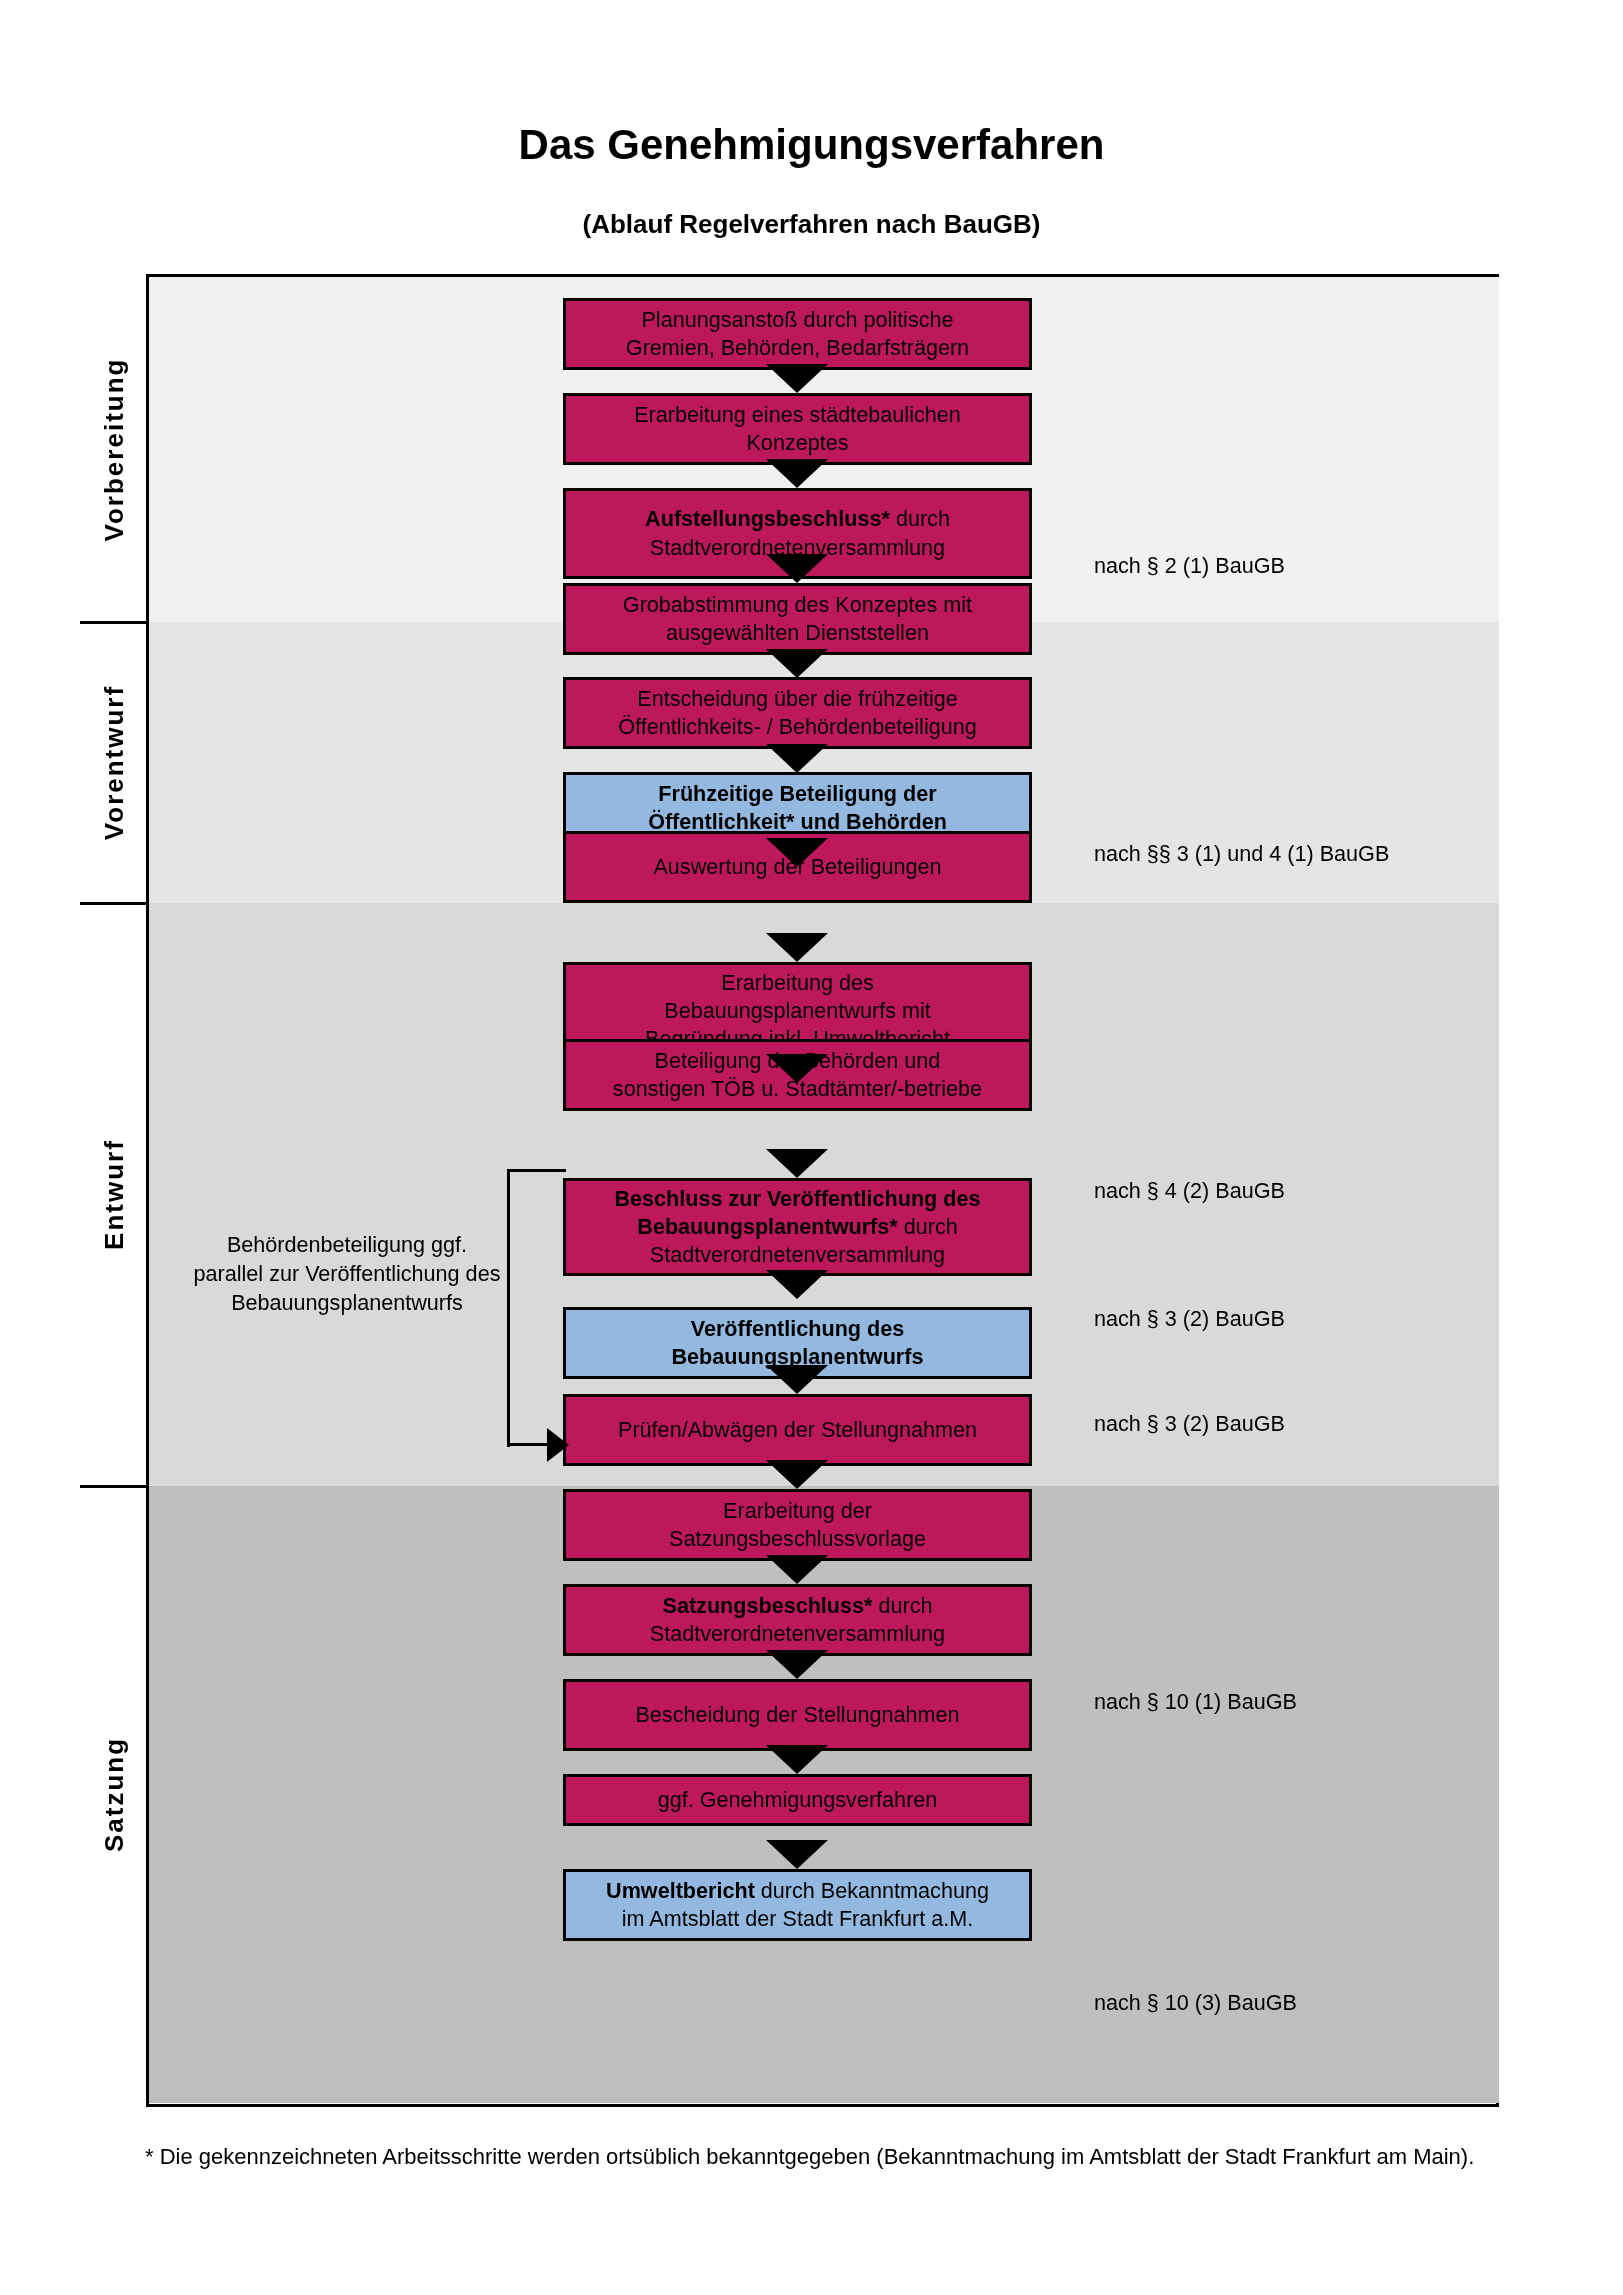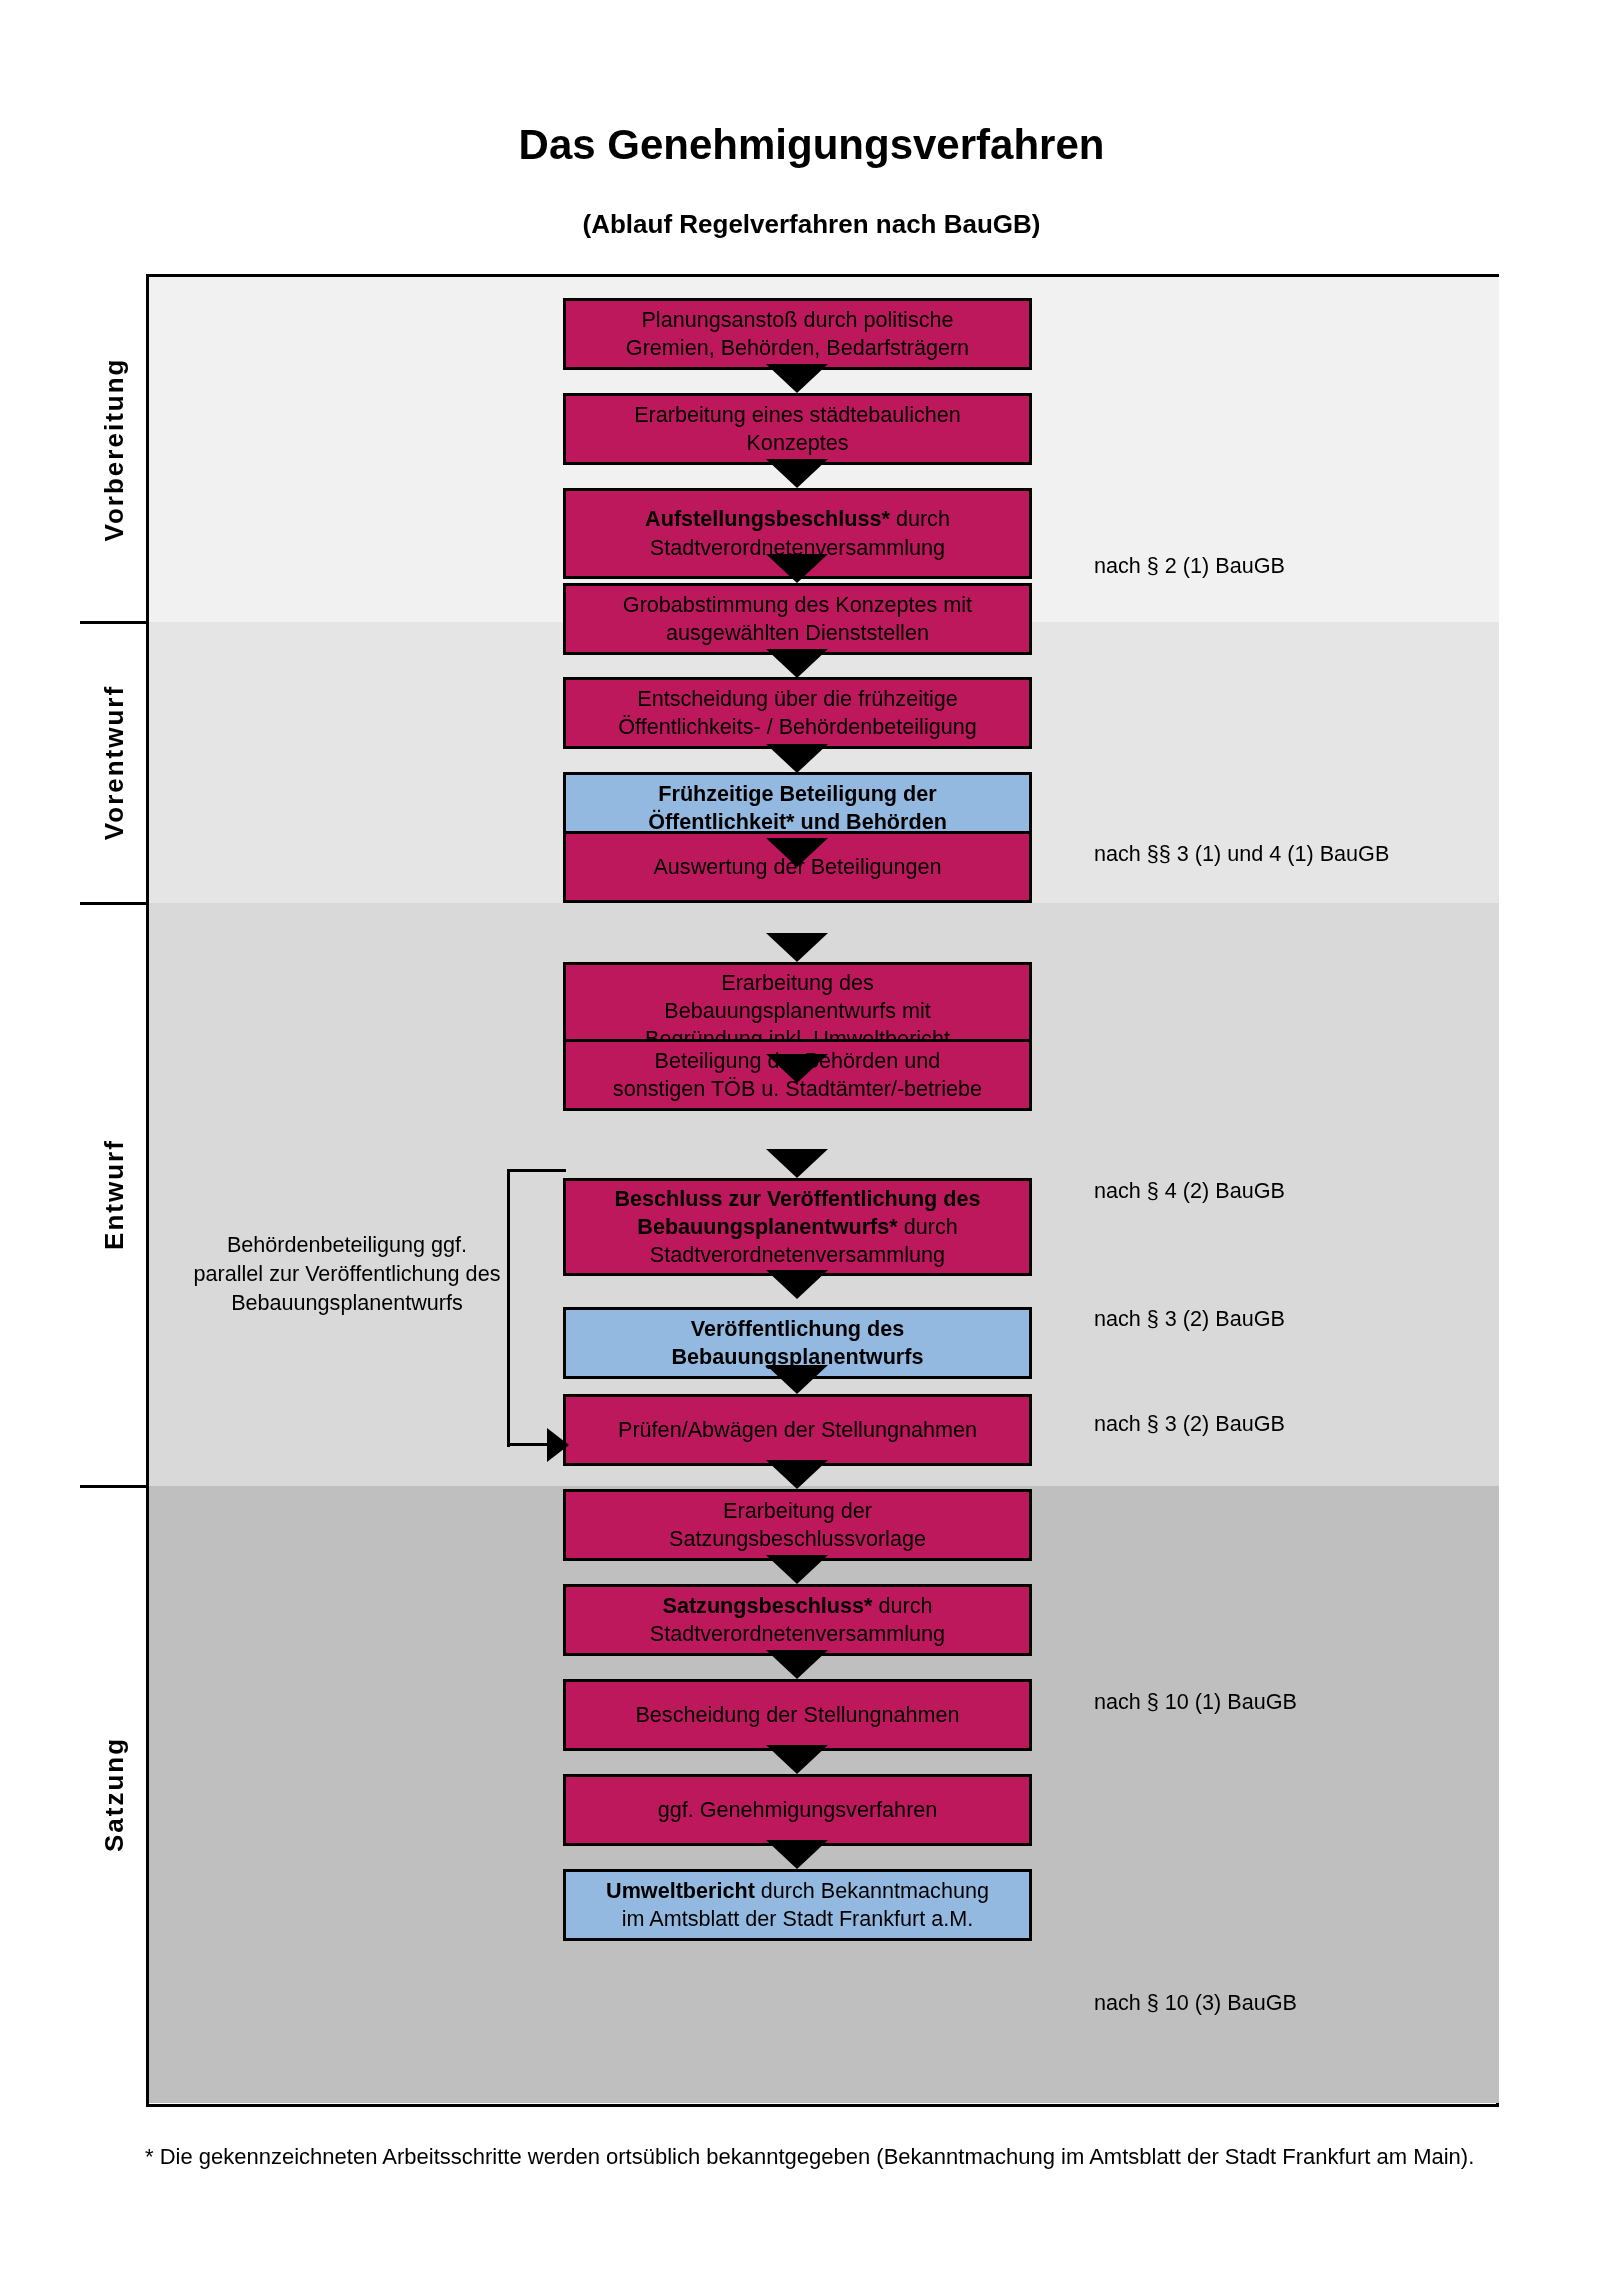--- a/index.html
+++ b/index.html
@@ -230,21 +230,21 @@
 </div>
 <div class="abs arrow" style="top:1650px;"></div>
 
 <div class="abs box" style="top:1679px;height:72px;">
   <div>
     <span>Bescheidung der Stellungnahmen</span>
   </div>
 </div>
 <div class="abs arrow" style="top:1745px;"></div>
 
-<div class="abs box" style="top:1774px;height:72px;">
+<div class="abs box" style="top:1774px;height:52px;">
   <div>
     <span>ggf. Genehmigungsverfahren</span>
   </div>
 </div>
 <div class="abs arrow" style="top:1840px;"></div>
 
 <div class="abs box blue" style="top: 1869px; height: 72px; background: rgb(147, 185, 224);">
   <div>
     <b>Umweltbericht</b><span> durch Bekanntmachung</span><br><span>im Amtsblatt der Stadt Frankfurt a.M.</span>
   </div>

